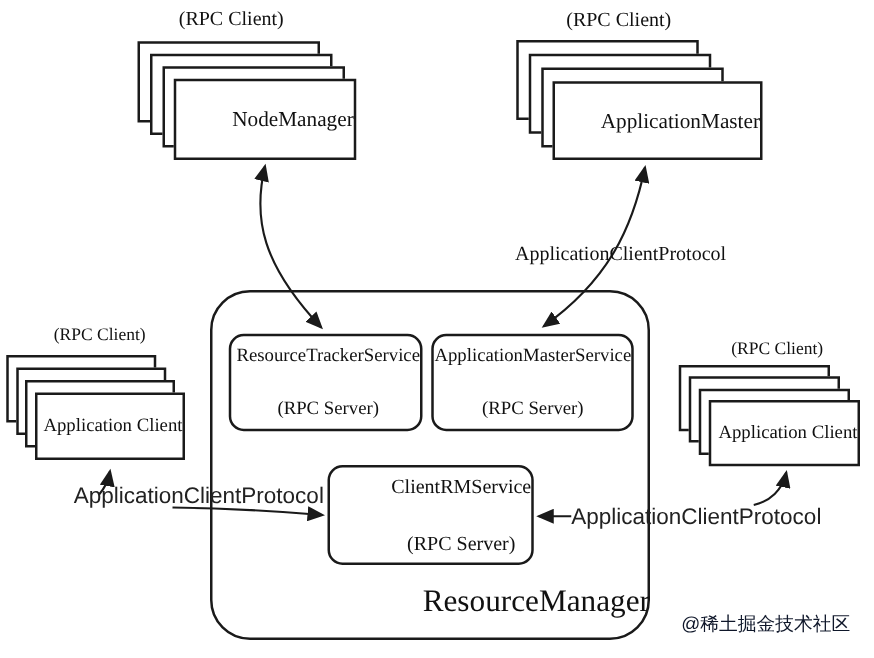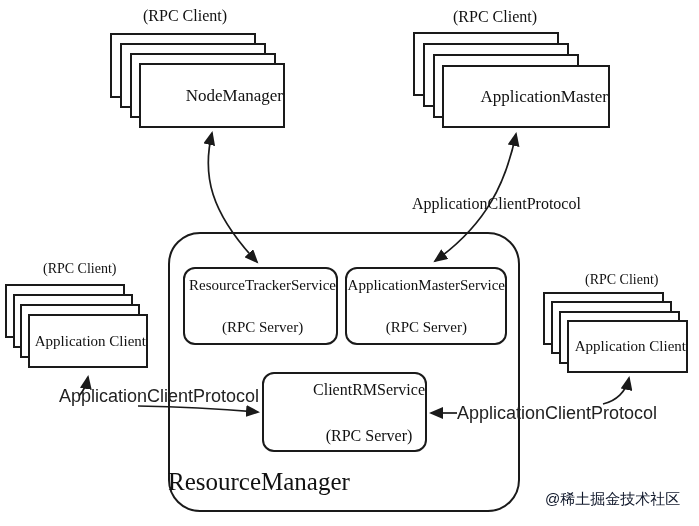--- a/index.html
+++ b/index.html
@@ -22,21 +22,21 @@
   .serif-sm{font-family:"Liberation Serif", serif;font-size:14px;}
   .sans{font-family:"Liberation Sans", sans-serif;font-size:18px;color:#222;}
   .container{
     position:absolute;left:168px;top:232px;width:352px;height:280px;
     border:2px solid #1a1a1a;border-radius:32px;box-sizing:border-box;background:transparent;
     z-index:3;
   }
   .svc{z-index:4;font-size:15px;line-height:21px;border-radius:12px;}
   .svc-lg{font-size:16px;line-height:23px;}
   .rm-title{
-    position:absolute;left:168px;top:468px;width:352px;text-align:left;
+    position:absolute;left:168px;top:468px;width:352px;text-align:right;
     font-size:25px;z-index:6;
   }
   .watermark{
     position:absolute;left:545px;top:490px;font-size:15px;z-index:6;
     font-family:"Liberation Sans", sans-serif;
   }
   .connectors{position:absolute;left:0;top:0;z-index:5;pointer-events:none;}
   .connectors path{fill:none;stroke:#1a1a1a;stroke-width:1.7;}
 </style>
 </head>

